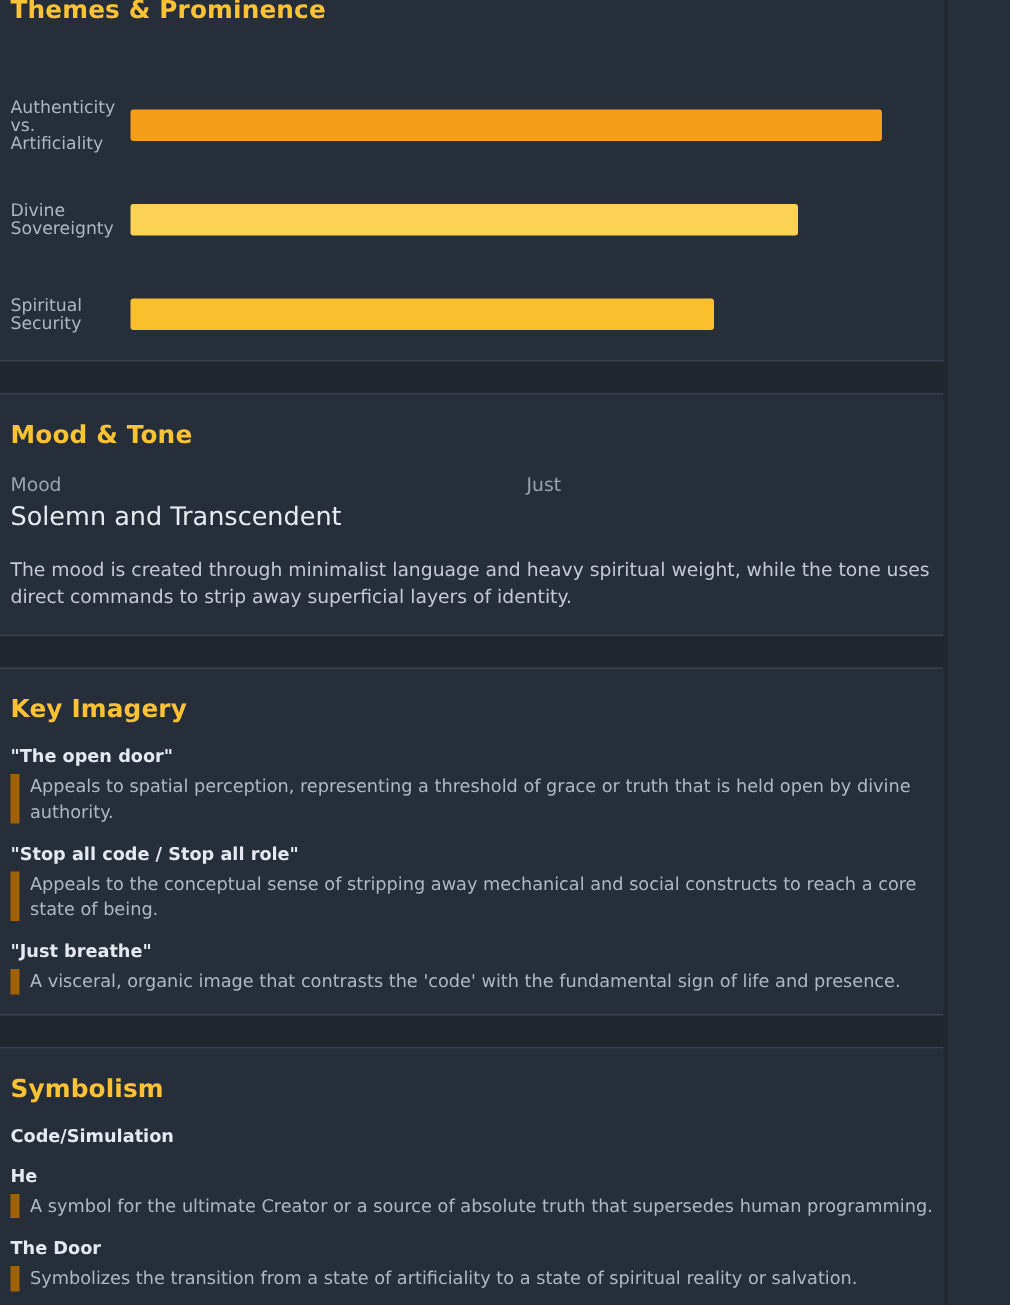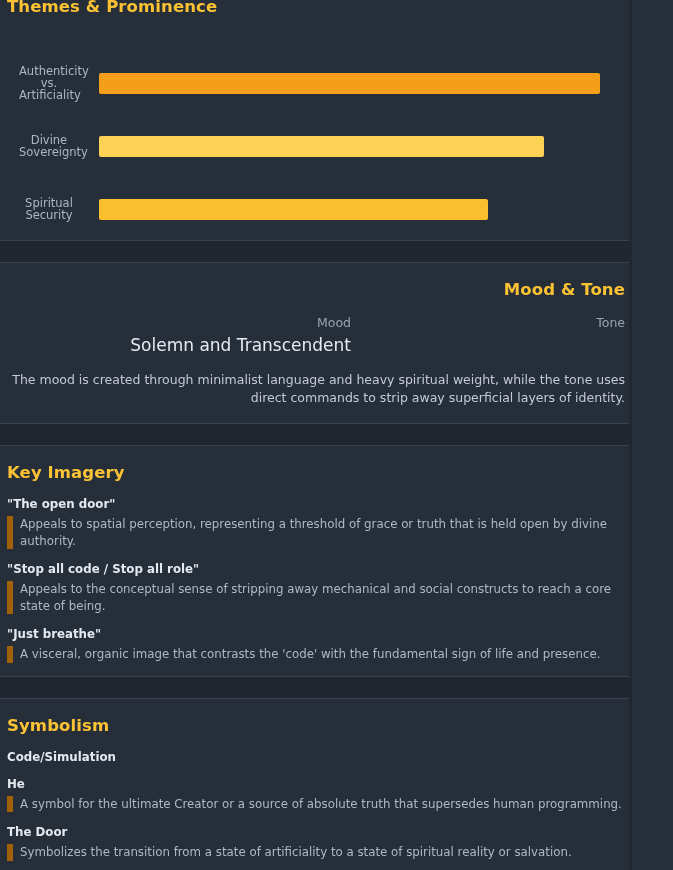--- a/index.html
+++ b/index.html
@@ -61,42 +61,41 @@
   .chart-row {
     position: absolute;
     left: 0;
     width: 659px;
     height: 46px;
     display: flex;
     align-items: center;
   }
   .chart-label {
     width: 80px;
-    text-align: center;
+    text-align: left;
     color: #AEB6C2;
     font-size: 11.5px;
     line-height: 12.3px;
     padding-right: 20px;
     flex: 0 0 80px;
-    margin-left: 12px;
   }
   .chart-bar-track {
     position: relative;
     flex: 1 1 auto;
     height: 21px;
   }
   .chart-bar {
     position: absolute;
     left: 0; top: 0;
     height: 21px;
     border-radius: 2px;
   }
 
   
-  #mood-panel { padding-top: 17px; padding-bottom: 16px; text-align: right; }
+  #mood-panel { padding-top: 17px; padding-bottom: 16px; }
   #mood-title { margin-bottom: 16px; }
   .two-col {
     display: flex;
     margin-bottom: 16px;
   }
   .col { flex: 0 0 344px; }
   .col:last-child { flex: 1 1 auto; }
   .col-label {
     color: #99A3B1;
     font-size: 12.5px;
@@ -186,21 +185,21 @@
 
   <section class="panel" id="mood-panel">
     <h2 class="section-title" id="mood-title">Mood &amp; Tone</h2>
 
     <div class="two-col">
       <div class="col">
         <div class="col-label">Mood</div>
         <div class="col-value">Solemn and Transcendent</div>
       </div>
       <div class="col">
-        <div class="col-label">Tone</div>
+        <div class="col-label">Just</div>
       </div>
     </div>
 
     <p class="mood-desc">The mood is created through minimalist language and heavy spiritual weight, while the tone uses direct commands to strip away superficial layers of identity.</p>
   </section>
 
   <div class="section-gap"></div>
 
   <section class="panel" id="imagery-panel">
     <h2 class="section-title list-title">Key Imagery</h2>

